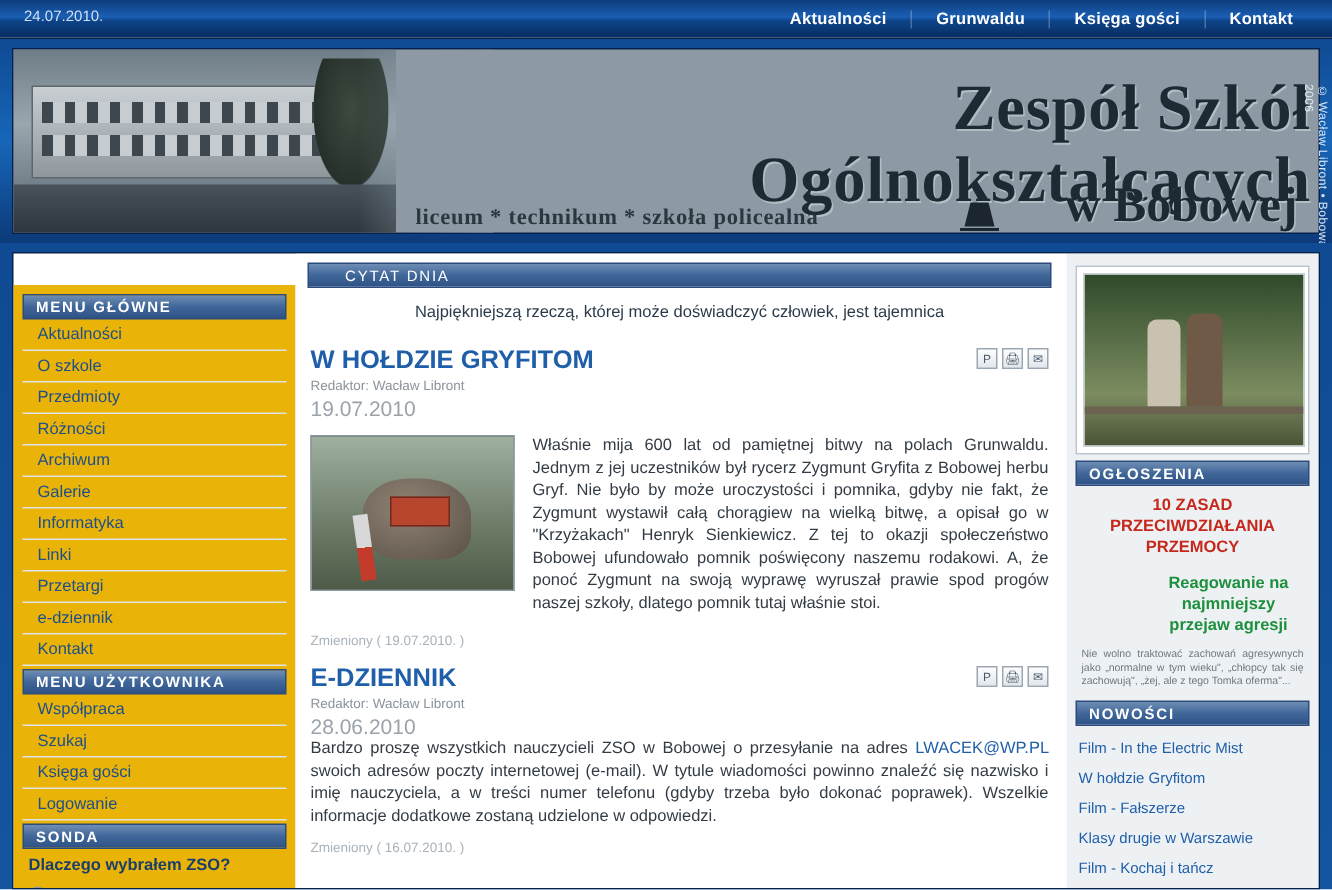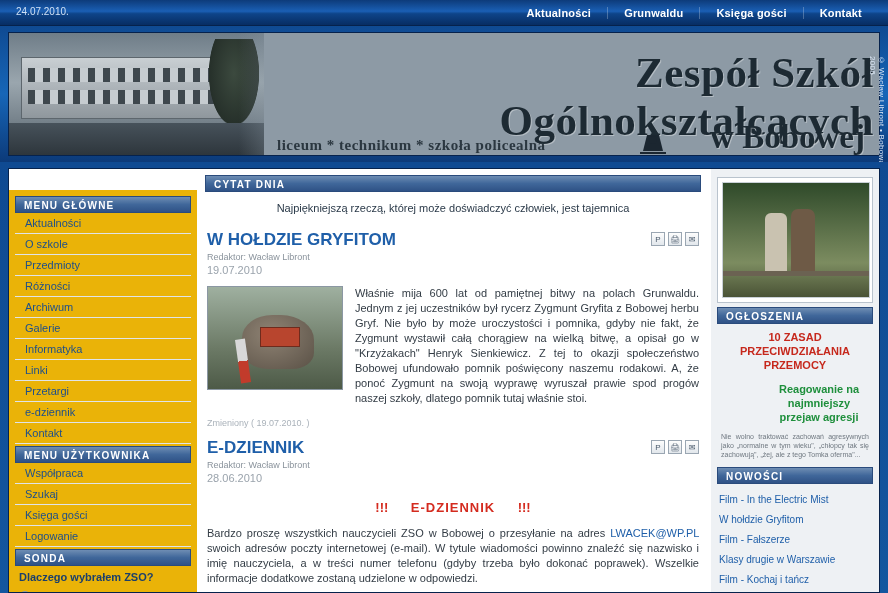--- a/index.html
+++ b/index.html
@@ -161,34 +161,34 @@
     width: 12px; height: 12px; border-radius: 50%;
     border: 1px solid #8d9aa7; background: linear-gradient(to bottom,#ffffff,#dfe4ea);
     flex: 0 0 12px;
   }
   .sondaopt .lbl { font-size: 11px; color: #333b44; flex: 1 1 auto; text-align: right; }
 
   
   .quotebar {
     height: 17px; line-height: 17px;
     background: linear-gradient(to bottom,#6e8db3 0%, #40679a 50%, #2f5286 100%);
-    color: #ffffff; font-size: 10px; font-weight: bold; letter-spacing: 1.2px;
-    padding-left: 8px; border: 1px solid #2a4b7c; text-transform: uppercase;
+    color: #ffffff; font-size: 10px; font-weight: normal; letter-spacing: 1.2px;
+    padding-left: 24px; border: 1px solid #2a4b7c; text-transform: uppercase;
   }
   .quotetext {
     text-align: center; font-size: 11px; color: #2b3a49;
     padding: 10px 4px 12px 4px;
   }
   .arttitle {
     font-size: 17px; font-weight: bold; color: #1f5fa9;
     padding: 4px 0 2px 2px; text-transform: uppercase;
     font-family: "Liberation Sans", sans-serif;
   }
   .artmeta { font-size: 9px; color: #8a939c; padding-left: 2px; }
-  .artdate { font-size: 11px; color: #9aa3ac; padding-left: 2px; padding-top: 2px; }
+  .artdate { font-size: 14px; color: #9aa3ac; padding-left: 2px; padding-top: 2px; }
   .arthead { position: relative; }
   .icons {
     position: absolute; right: 2px; top: 6px; display: flex; gap: 3px;
   }
   .ico {
     width: 14px; height: 14px; border: 1px solid #9aa6b2;
     background: linear-gradient(to bottom,#fdfdfd,#e2e7ec);
     display: flex; align-items: center; justify-content: center;
     font-size: 8px; color: #4a5a6b;
   }
@@ -400,25 +400,20 @@
           <div class="icons">
             <span class="ico">P</span>
             <span class="ico">🖨</span>
             <span class="ico">✉</span>
           </div>
           <div class="artmeta">
             <span>Redaktor:</span>
             <span>Wacław Libront</span>
           </div>
           <div class="artdate">28.06.2010</div>
-          <div class="bignote">
-            <span class="ex">!!!</span>
-            <span class="txt" style="padding:0 18px">E-DZIENNIK</span>
-            <span class="ex">!!!</span>
-          </div>
           <div class="arttext" style="padding:0 2px">
             <span>Bardzo proszę wszystkich nauczycieli ZSO w Bobowej o przesyłanie na adres </span><a href="#" class="maillink">LWACEK@WP.PL</a><span> swoich adresów poczty internetowej (e-mail). W tytule wiadomości powinno znaleźć się nazwisko i imię nauczyciela, a w treści numer telefonu (gdyby trzeba było dokonać poprawek). Wszelkie informacje dodatkowe zostaną udzielone w odpowiedzi.</span>
           </div>
           <div class="changed" style="padding-top:8px">Zmieniony ( 16.07.2010. )</div>
         </div>
 
       </div>
 
       <div class="col-right">
 

